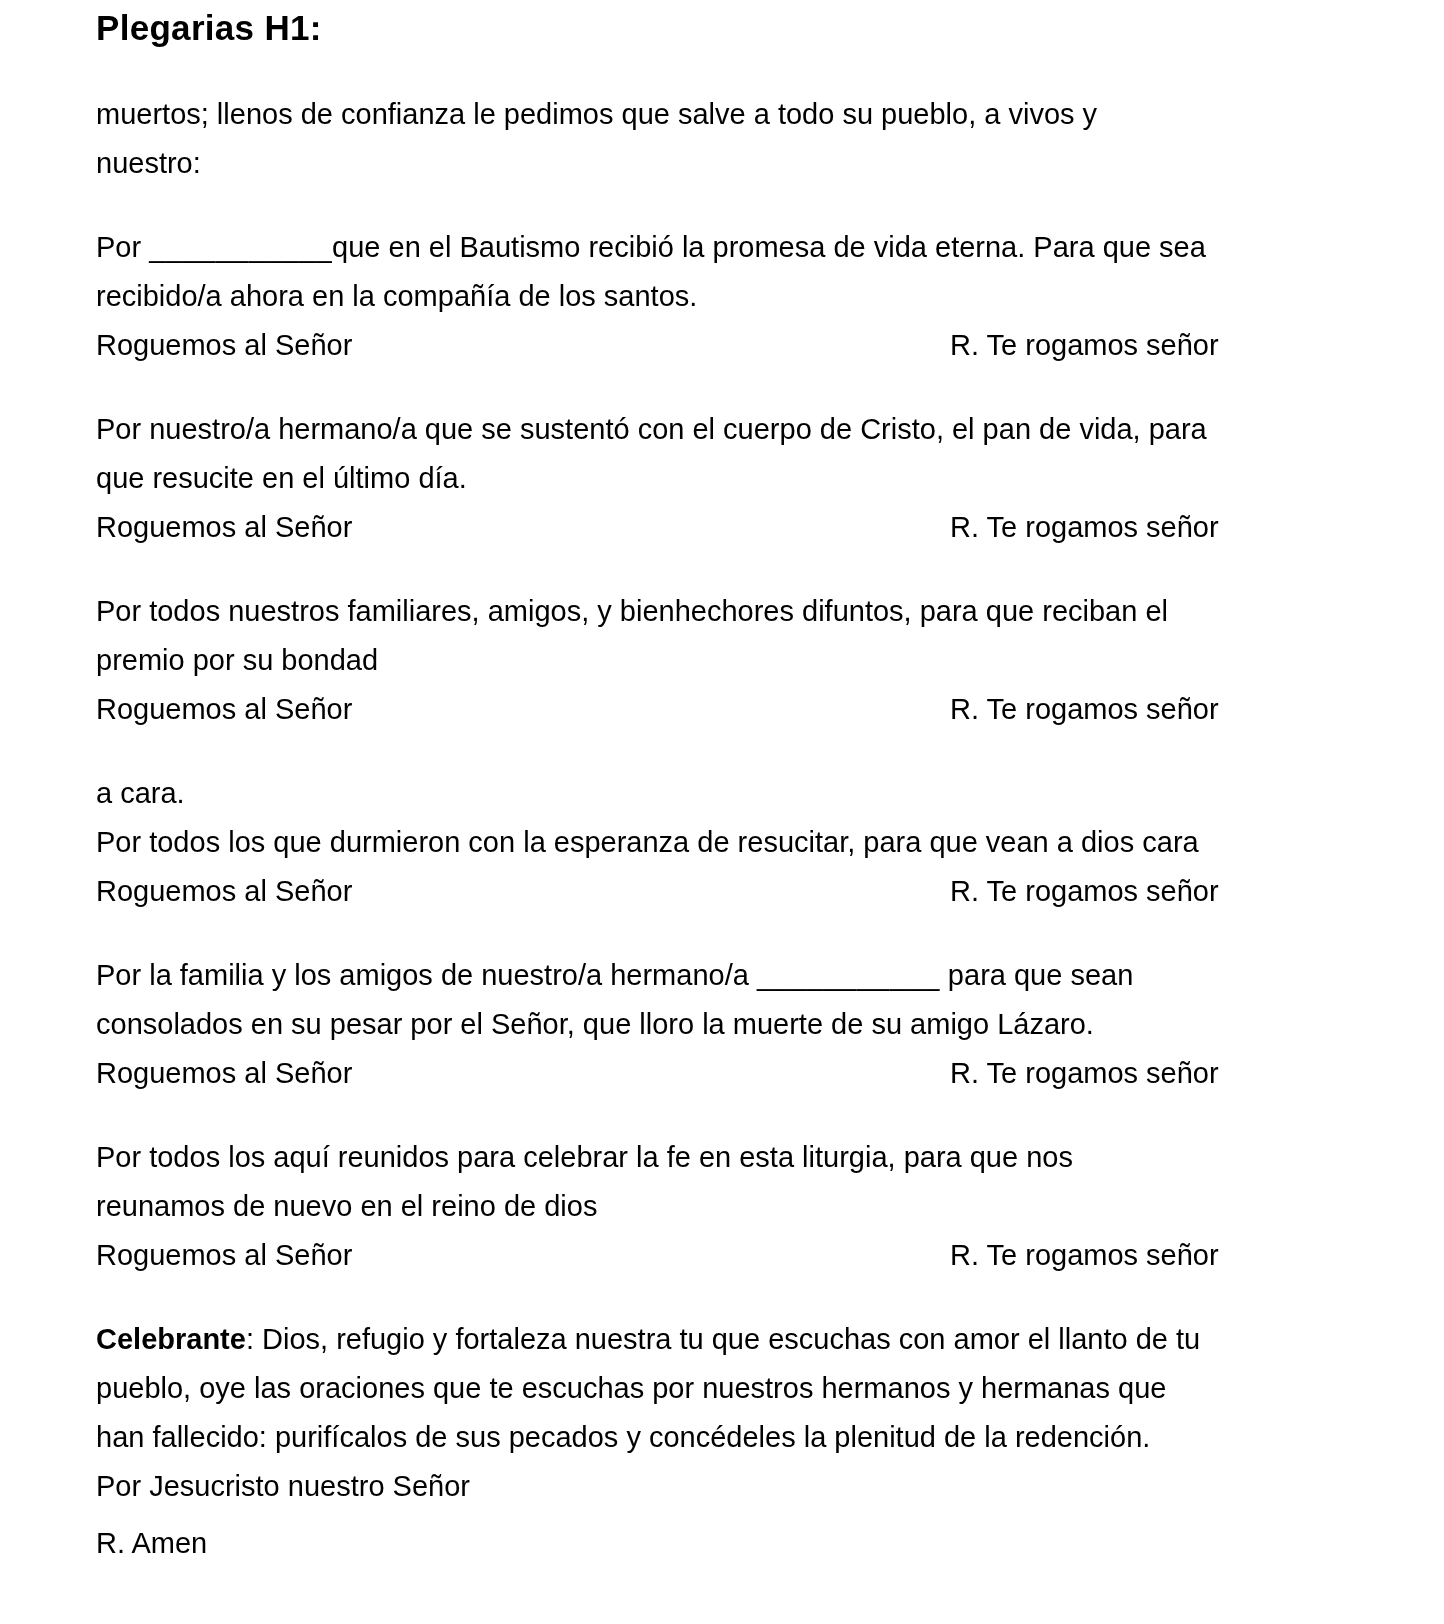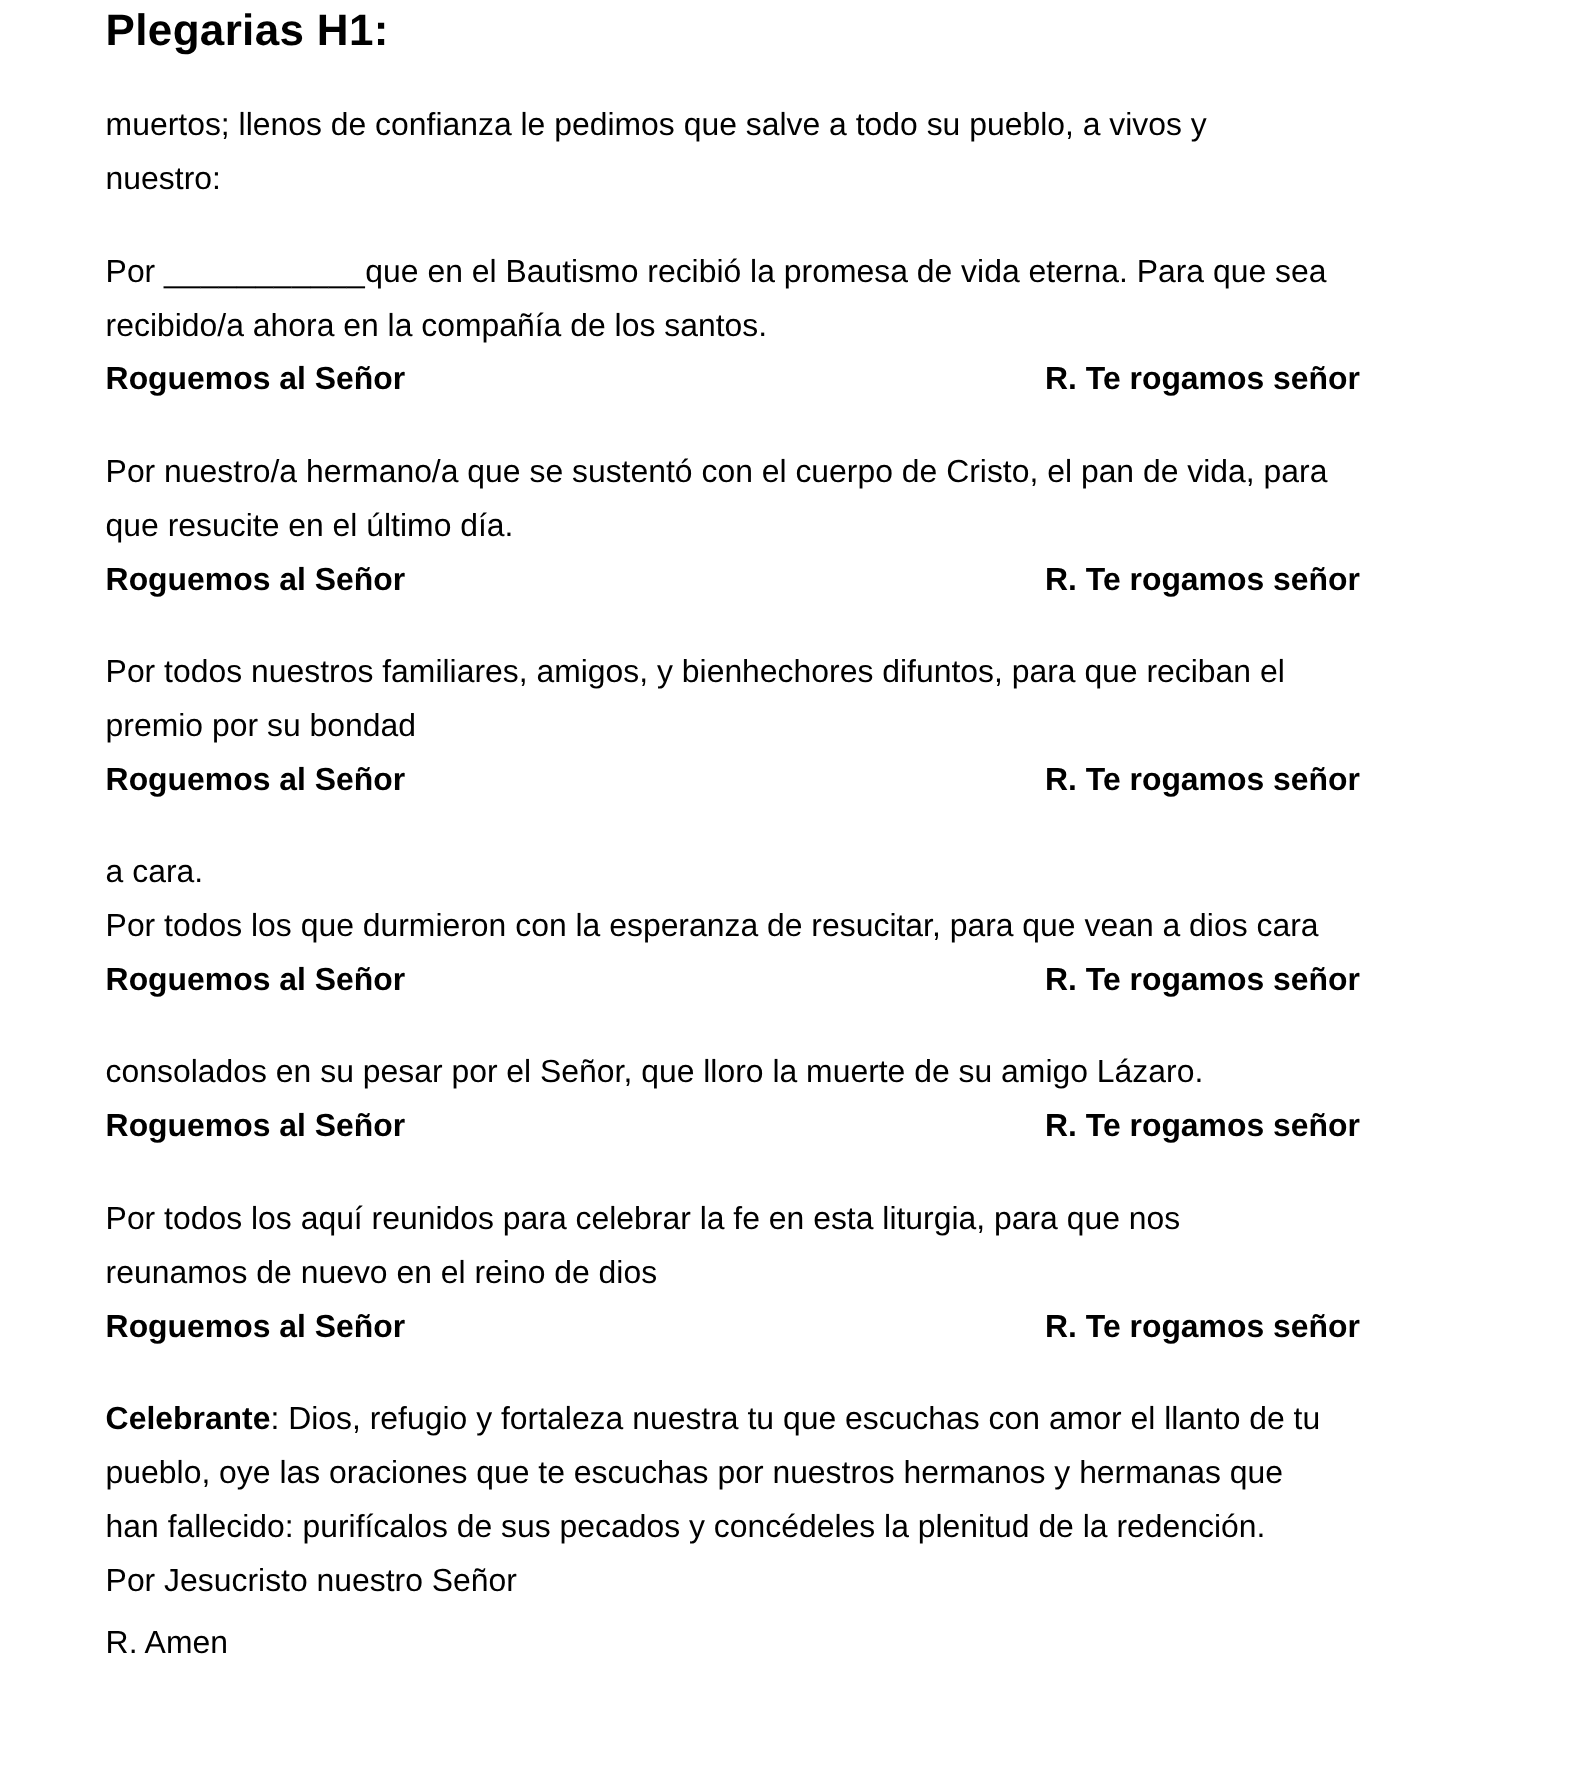--- a/index.html
+++ b/index.html
@@ -7,35 +7,35 @@
     width: 1444px;
     height: 1624px;
     box-sizing: border-box;
     padding: 2px 96px 0 96px;
     background: #ffffff;
     color: #000000;
     font-family: "Liberation Sans", sans-serif;
     overflow: hidden;
   }
   .doc-title {
-    font-size: 40px;
+    font-size: 35px;
     line-height: 52px;
     font-weight: 700;
     letter-spacing: 0.3px;
     margin: 0 0 36px 0;
   }
   .para {
     font-size: 29px;
     line-height: 49px;
     margin: 0 0 35px 0;
   }
   .para:last-child { margin-bottom: 0; }
   .line { display: block; white-space: pre; }
   .speaker { font-weight: 700; }
-  .response-row { position: relative; font-weight: 700; }
+  .response-row { position: relative; font-weight: 400; }
   .response-right { position: absolute; left: 854px; top: 0; white-space: pre; }
   .blank { letter-spacing: 0.5px; }
   .closing-para { margin-bottom: 0; }
   .amen-para { margin: 8px 0 0 0; }
 </style>
 </head>
 <body>
 
 <div class="page">
 
@@ -64,20 +64,21 @@
     <span class="line response-row"><span>Roguemos al Señor</span><span class="response-right">R. Te rogamos señor</span></span>
   </p>
 
   <p class="para">
     <span class="line">a cara.</span>
     <span class="line">Por todos los que durmieron con la esperanza de resucitar, para que vean a dios cara</span>
     <span class="line response-row"><span>Roguemos al Señor</span><span class="response-right">R. Te rogamos señor</span></span>
   </p>
 
   <p class="para">
+    <span class="line"><span>Por la familia y los amigos de nuestro/a hermano/a </span><span class="blank">___________</span><span> para que sean</span></span>
     <span class="line">consolados en su pesar por el Señor, que lloro la muerte de su amigo Lázaro.</span>
     <span class="line response-row"><span>Roguemos al Señor</span><span class="response-right">R. Te rogamos señor</span></span>
   </p>
 
   <p class="para">
     <span class="line">Por todos los aquí reunidos para celebrar la fe en esta liturgia, para que nos</span>
     <span class="line">reunamos de nuevo en el reino de dios</span>
     <span class="line response-row"><span>Roguemos al Señor</span><span class="response-right">R. Te rogamos señor</span></span>
   </p>
 

